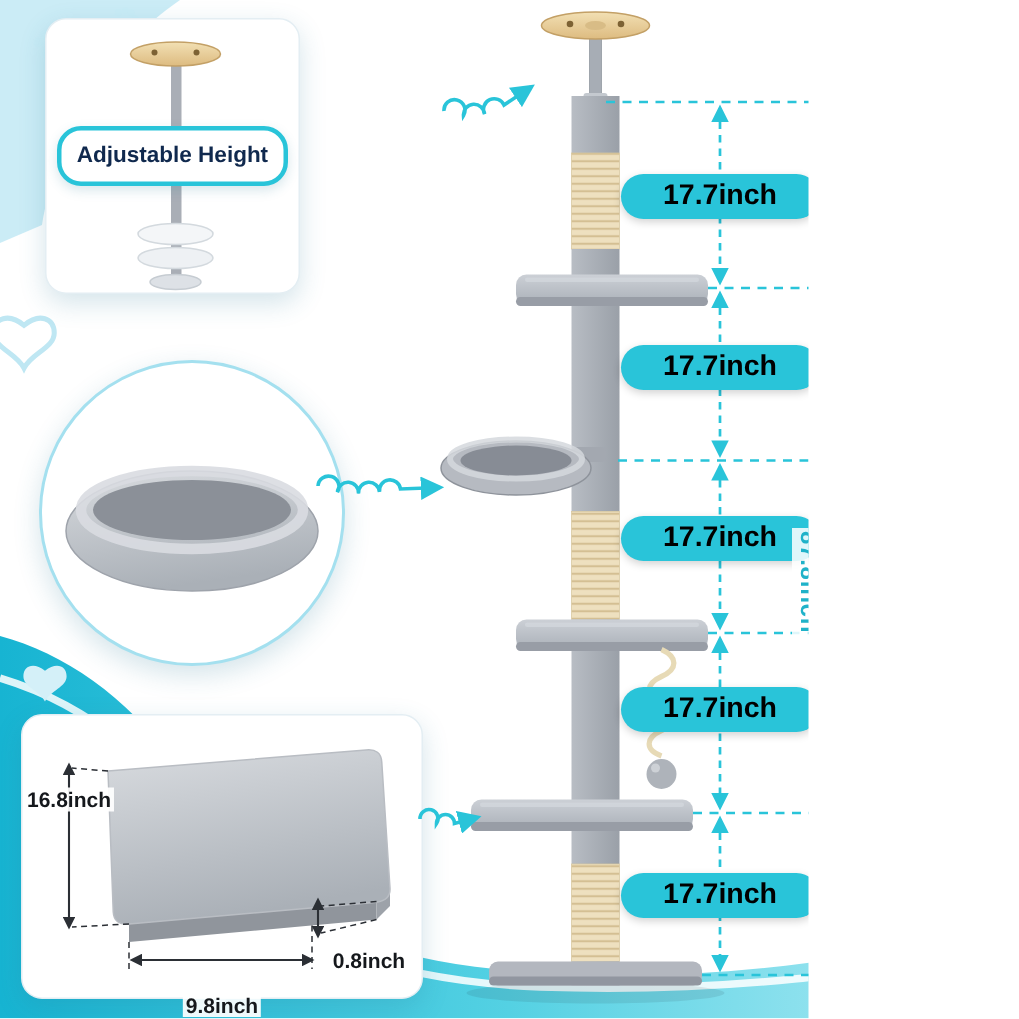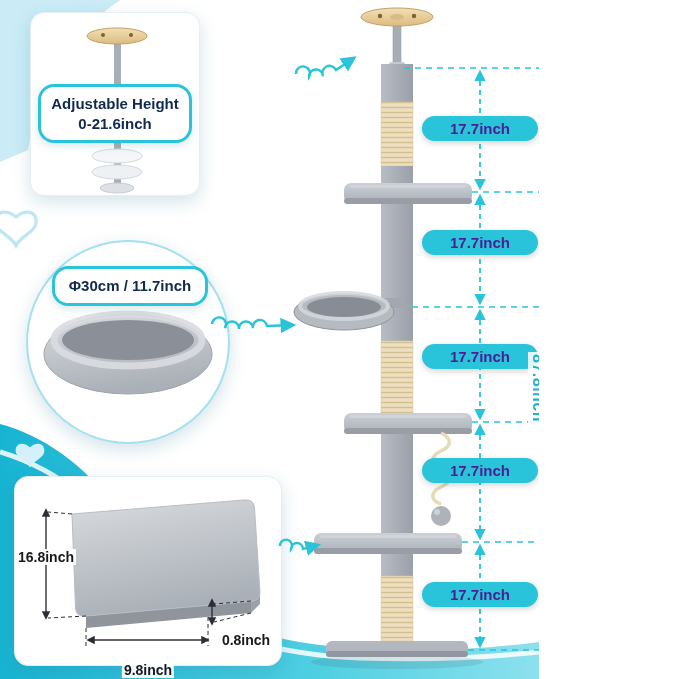--- a/index.html
+++ b/index.html
@@ -7,21 +7,21 @@
   body{font-family:"Liberation Sans",sans-serif}
   .canvas{position:relative;width:539px;height:679px;background:#ffffff;overflow:hidden;--accent:#29c4d9}
   .layer{position:absolute;left:0;top:0;width:679px;height:679px}
   svg.layer{pointer-events:none}
   #bg-layer{z-index:0}
   #art-layer{z-index:2}
   .callout{position:absolute;background:#ffffff;border:1px solid #e4eef3;box-shadow:0 6px 18px rgba(40,120,150,.20);z-index:1}
   .box{border-radius:14px}
   .circle{border-radius:50%;border:2px solid #a4e0ef}
   .badge-outline{position:absolute;z-index:3;background:#ffffff;border:3px solid var(--accent);border-radius:16px;color:#10294e;font-weight:bold;text-align:center;padding:7px 6px;font-size:15px;line-height:1.3;box-shadow:0 3px 8px rgba(40,120,150,.18)}
-  .pill{position:absolute;z-index:3;background:var(--accent);color:#4c1d95;font-weight:bold;font-size:15px;padding:4px 28px;border-radius:16px;transform:translateX(-50%);white-space:nowrap;box-shadow:0 2px 6px rgba(0,0,0,.18)}
+  .pill{position:absolute;z-index:3;background:var(--accent);color:#000000;font-weight:bold;font-size:19px;padding:4px 28px;border-radius:16px;transform:translateX(-50%);white-space:nowrap;box-shadow:0 2px 6px rgba(0,0,0,.18)}
   .total-pill{position:absolute;z-index:3;background:var(--accent);color:#ffffff;font-weight:bold;font-size:15px;border-radius:16px;text-align:center;padding:8px 4px;line-height:1.4;width:106px;box-shadow:0 2px 6px rgba(0,0,0,.18)}
   .vlabel{position:absolute;z-index:3;writing-mode:vertical-rl;color:#1fb2c9;font-weight:bold;font-size:16px;letter-spacing:.5px;background:rgba(255,255,255,.85);padding:2px 1px}
   .mlabel{position:absolute;z-index:3;color:#15181c;font-weight:bold;font-size:14px;transform:translate(-50%,-50%);background:rgba(255,255,255,.92);padding:0 2px;white-space:nowrap}
 </style>
 </head>
 <body>
 
 <div class="canvas">
 
   <svg id="bg-layer" class="layer" viewBox="0 0 679 679">
@@ -204,33 +204,29 @@
       <path d="M208,617 V646" stroke-width="1" stroke-dasharray="4 3"></path>
       <path d="M88,640 H208" stroke-width="1.4" marker-start="url(#mdark)" marker-end="url(#mdark)"></path>
       <path d="M251,601 L214,604" stroke-width="1" stroke-dasharray="4 3"></path>
       <path d="M251,613 L214,622" stroke-width="1" stroke-dasharray="4 3"></path>
       <path d="M212,600 V624" stroke-width="1.4" marker-start="url(#mdark)" marker-end="url(#mdark)"></path>
     </g>
   </svg>
 
   <div class="badge-outline" style="left:38px;top:84px;width:154px">
     <div>Adjustable Height</div>
-    <div>0-21.6inch</div>
   </div>
 
-  <div class="badge-outline" style="left:52px;top:266px;width:156px">
-    <div>Φ30cm / 11.7inch</div>
-  </div>
 
   <div class="pill" style="left:480px;top:116px">17.7inch</div>
   <div class="pill" style="left:480px;top:230px">17.7inch</div>
   <div class="pill" style="left:480px;top:344px">17.7inch</div>
   <div class="pill" style="left:480px;top:458px">17.7inch</div>
   <div class="pill" style="left:480px;top:582px">17.7inch</div>
 
   <div class="vlabel" style="left:528px;top:352px">87.8inch</div>
 
 
-  <div class="mlabel" style="left:46px;top:557px">16.8inch</div>
+  <div class="mlabel" style="left:46px;top:533px">16.8inch</div>
   <div class="mlabel" style="left:148px;top:670px">9.8inch</div>
   <div class="mlabel" style="left:246px;top:640px">0.8inch</div>
 
 </div>
 
 </body></html>

